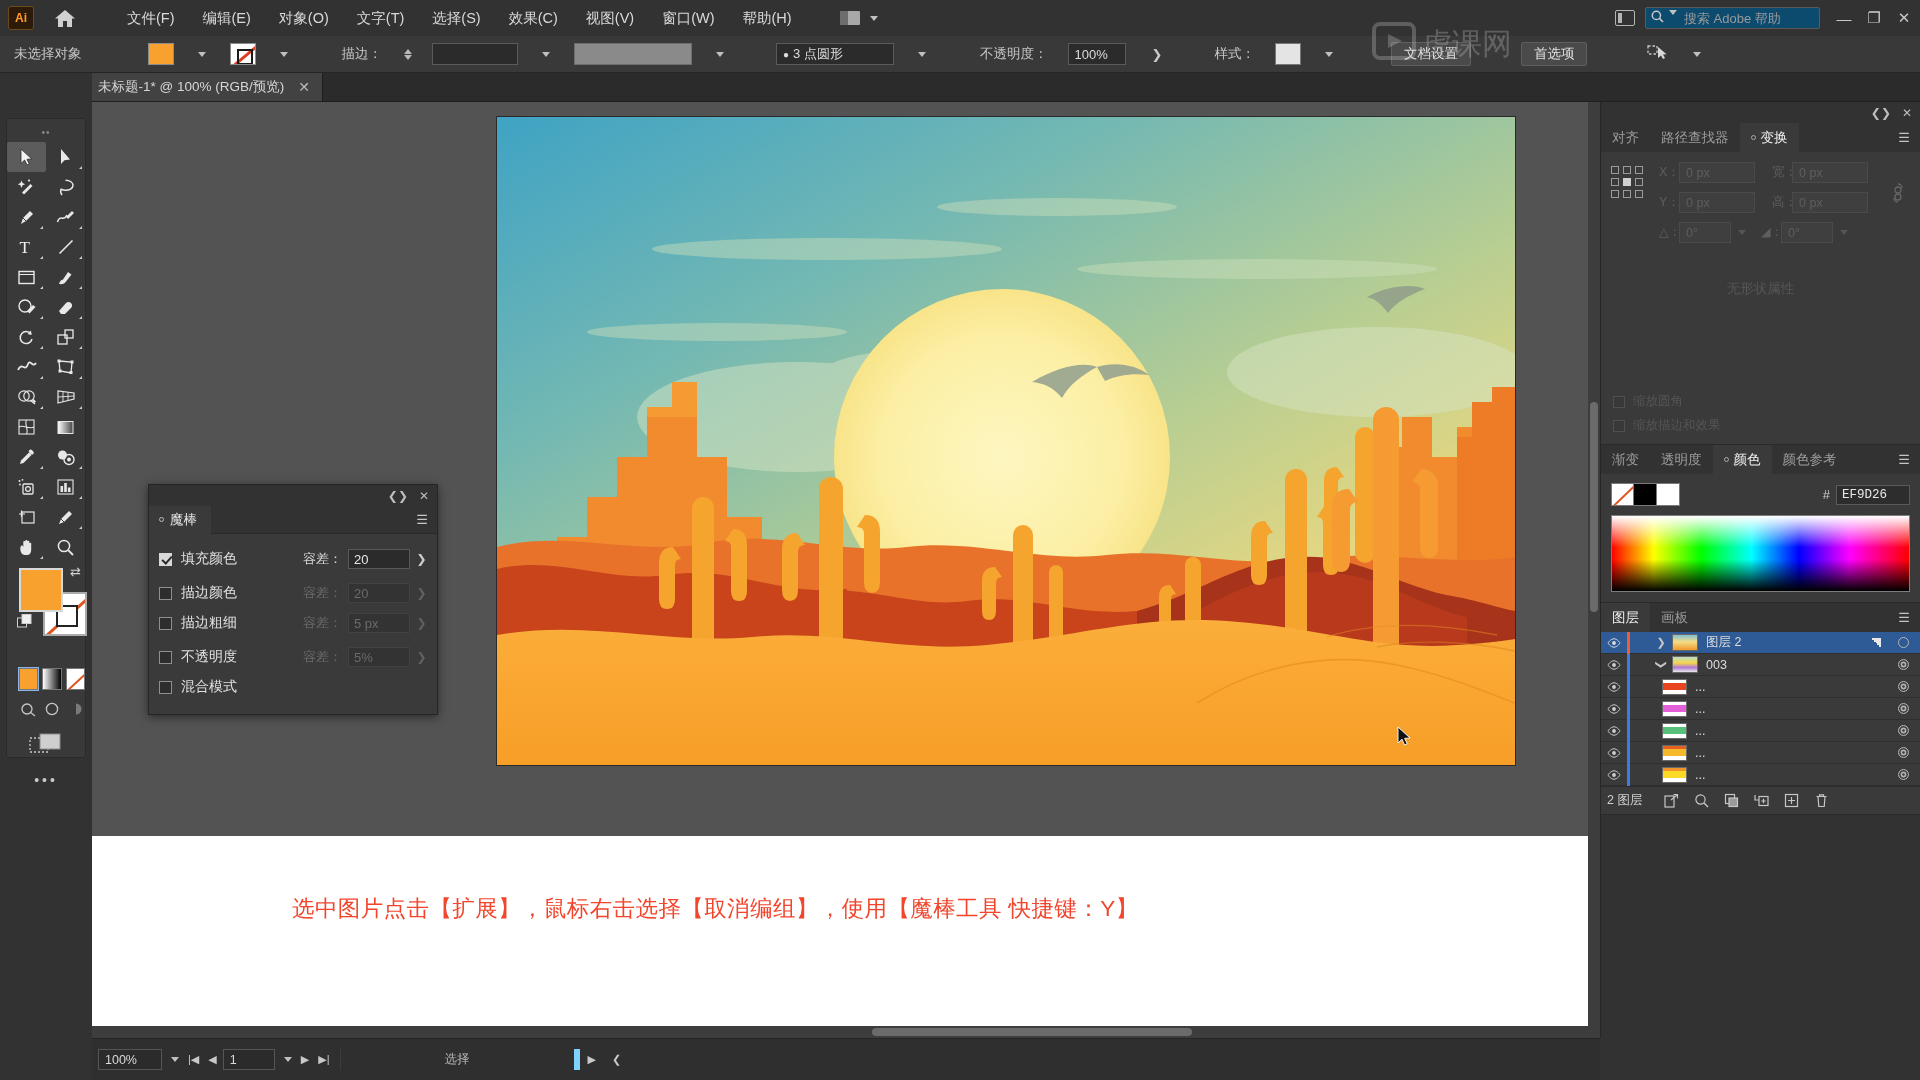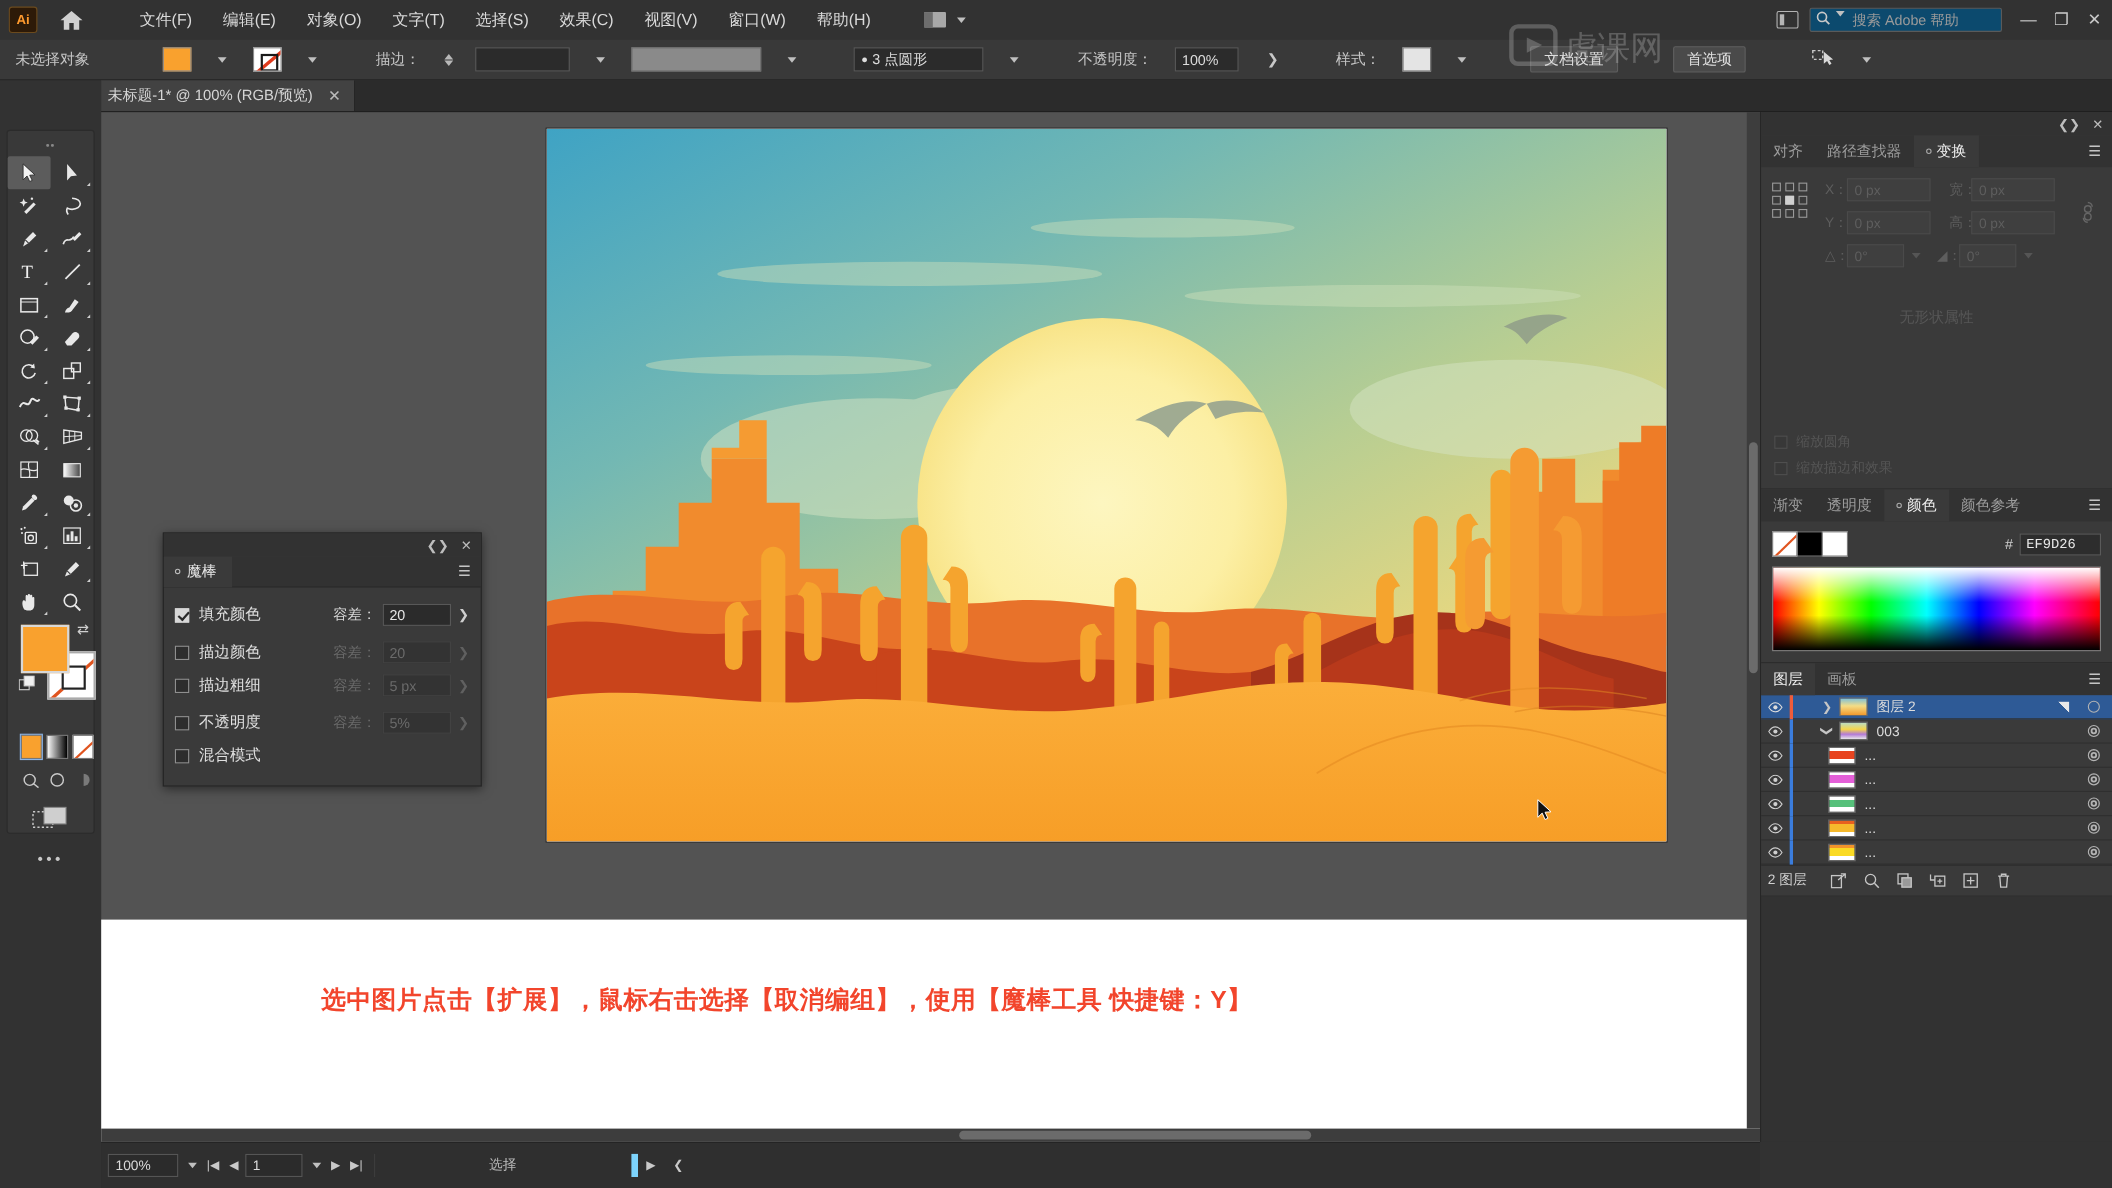--- a/index.html
+++ b/index.html
@@ -205,21 +205,21 @@
     z-index: 30;
   }
   .whitepane {
     position: absolute; left: 0; bottom: 0; width: 100%; height: 202px;
     background: #fff;
   }
   .annotation {
     position: absolute; left: 200px; bottom: 112px; width: 1100px;
     color: #f2452c; font-size: 22.5px; line-height: 1.46;
     font-family: "Liberation Sans", "DejaVu Sans", sans-serif;
-    font-weight: 700; letter-spacing: 0.4px;
+    font-weight: 400; letter-spacing: 0.4px;
   }
   .arrowlayer { position:absolute; inset:0; pointer-events:none; z-index:40; }
 
   
   .wandpanel {
     position: absolute; left: 148px; top: 484px; width: 290px;
     background: #3a3a3a; border: 1px solid #252525; z-index: 50;
     box-shadow: 0 2px 9px rgba(0,0,0,.5);
   }
   .wand-titlebar {

